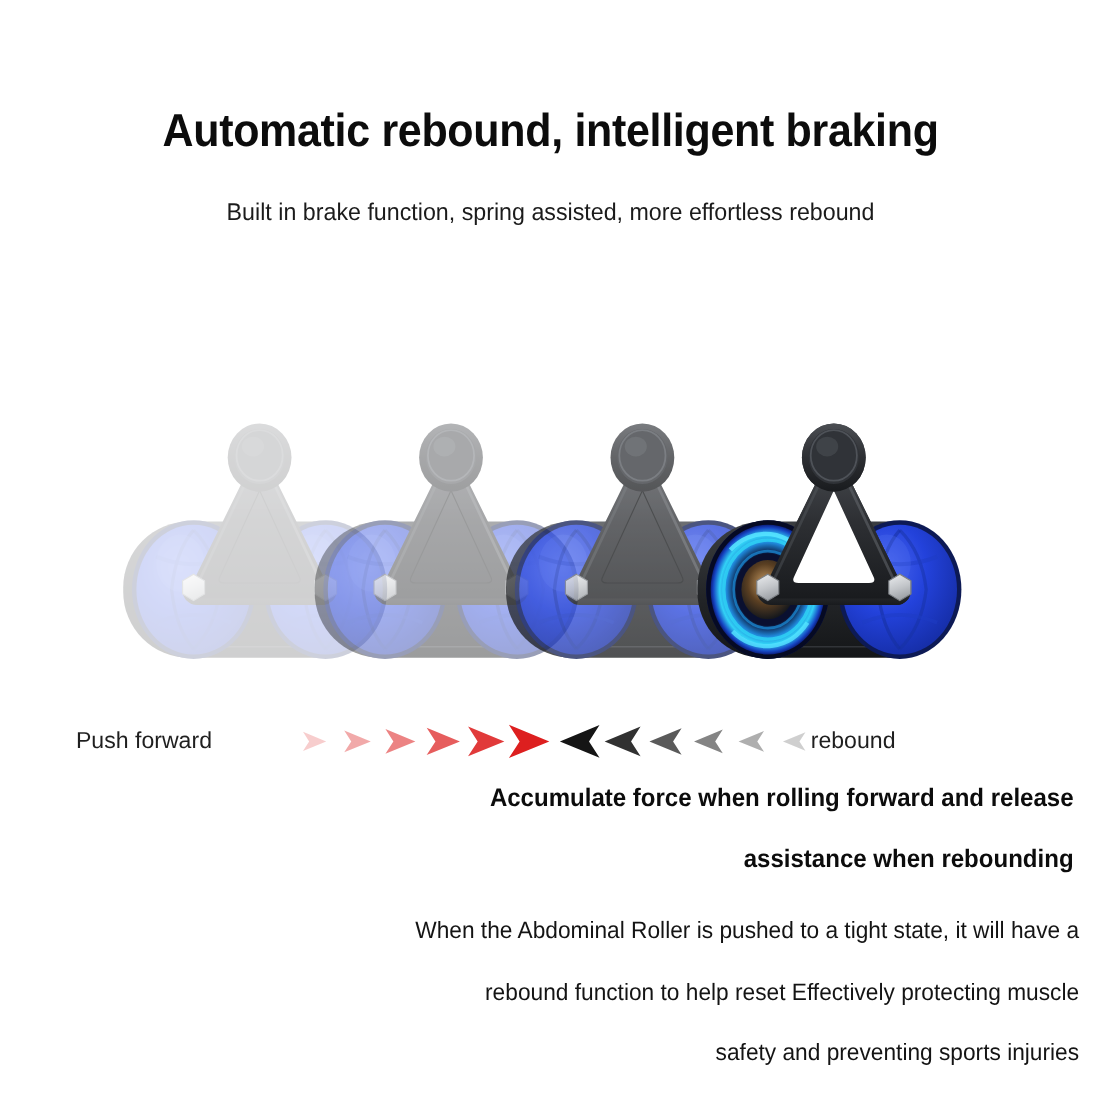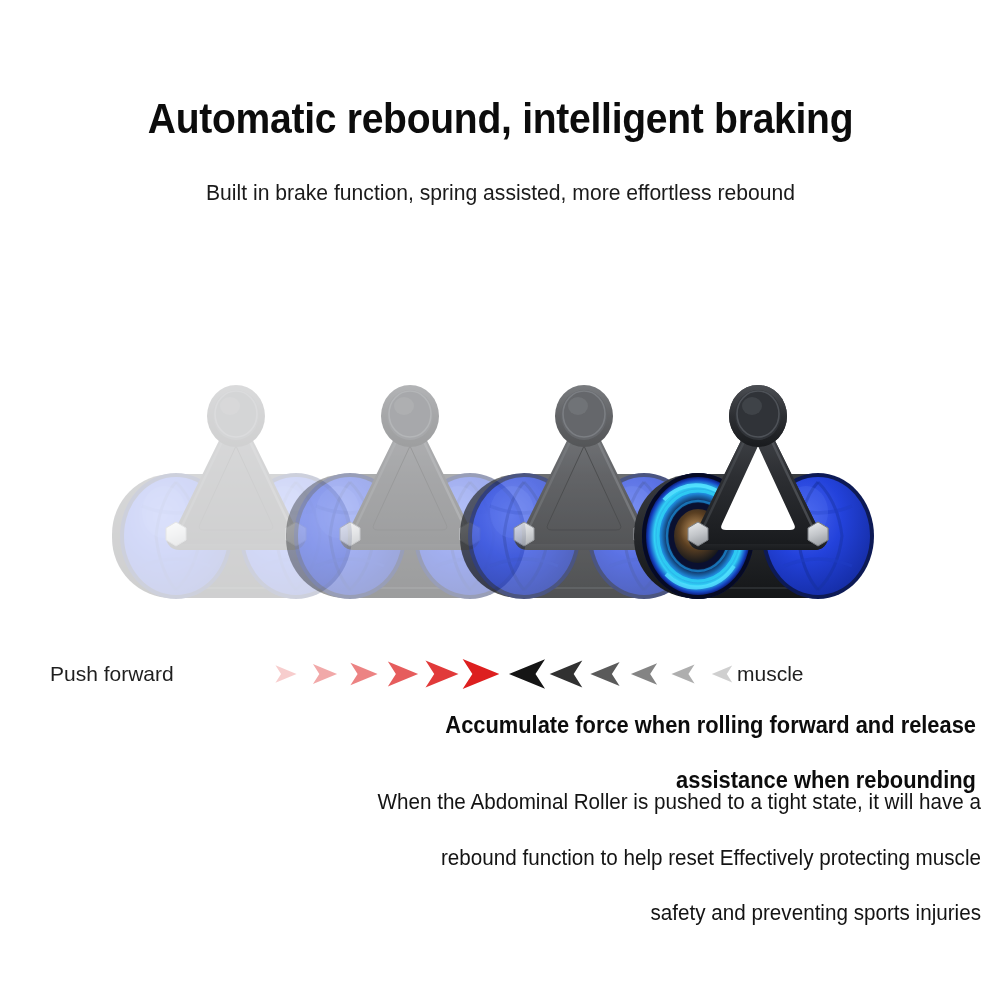--- a/index.html
+++ b/index.html
@@ -75,21 +75,21 @@
   }
   .band-label {
     position: absolute;
     top: 50%;
     transform: translateY(-50%);
     font-size: 21px;
     font-weight: 400;
     color: #1f1f1f;
     white-space: nowrap;
   }
-  .band-label.left  { left: 50px; }
+  .band-label.left  { left: 69px; }
   .band-label.right { left: 737px; }
 
   .arrow-row {
     position: absolute;
     top: 0;
     height: 56px;
     display: flex;
     align-items: center;
   }
   .arrow-row.forward { left: 266px; }
@@ -112,20 +112,21 @@
     font-weight: bold;
     color: #0c0c0c;
     line-height: 1.0;
     transform: scaleX(0.95);
     transform-origin: center center;
     white-space: nowrap;
   }
   .emph-line + .emph-line { margin-top: 32px; }
 
   .body-para {
+    margin-top: 44px;
   }
   .body-line {
     font-size: 21.5px;
     font-weight: 400;
     color: #141414;
     line-height: 1.0;
     transform: scaleX(0.96);
     transform-origin: center center;
     white-space: nowrap;
   }
@@ -348,21 +349,21 @@
             <path d="M36 3 L2 17 L36 31 L27 17 Z" fill="#151515"></path>
           </svg>
         </span>
         <span style="display: inline-flex; align-items: center; justify-content: center; width: 39px; height: 40px;">
           <svg width="38" height="34" viewBox="0 0 38 34" class="arrow" style="opacity: 0.2; transform: scale(0.6);">
             <path d="M36 3 L2 17 L36 31 L27 17 Z" fill="#151515"></path>
           </svg>
         </span>
       </div>
 
-    <div class="band-label right">muscle</div>
+    <div class="band-label right">rebound</div>
   </div>
 
   <div class="bottom-copy">
     <div class="emph-line">Accumulate force when rolling forward and release</div>
     <div class="emph-line">assistance when rebounding</div>
 
     <div class="body-para">
       <div class="body-line">When the Abdominal Roller is pushed to a tight state, it will have a</div>
       <div class="body-line">rebound function to help reset Effectively protecting muscle</div>
       <div class="body-line">safety and preventing sports injuries</div>

